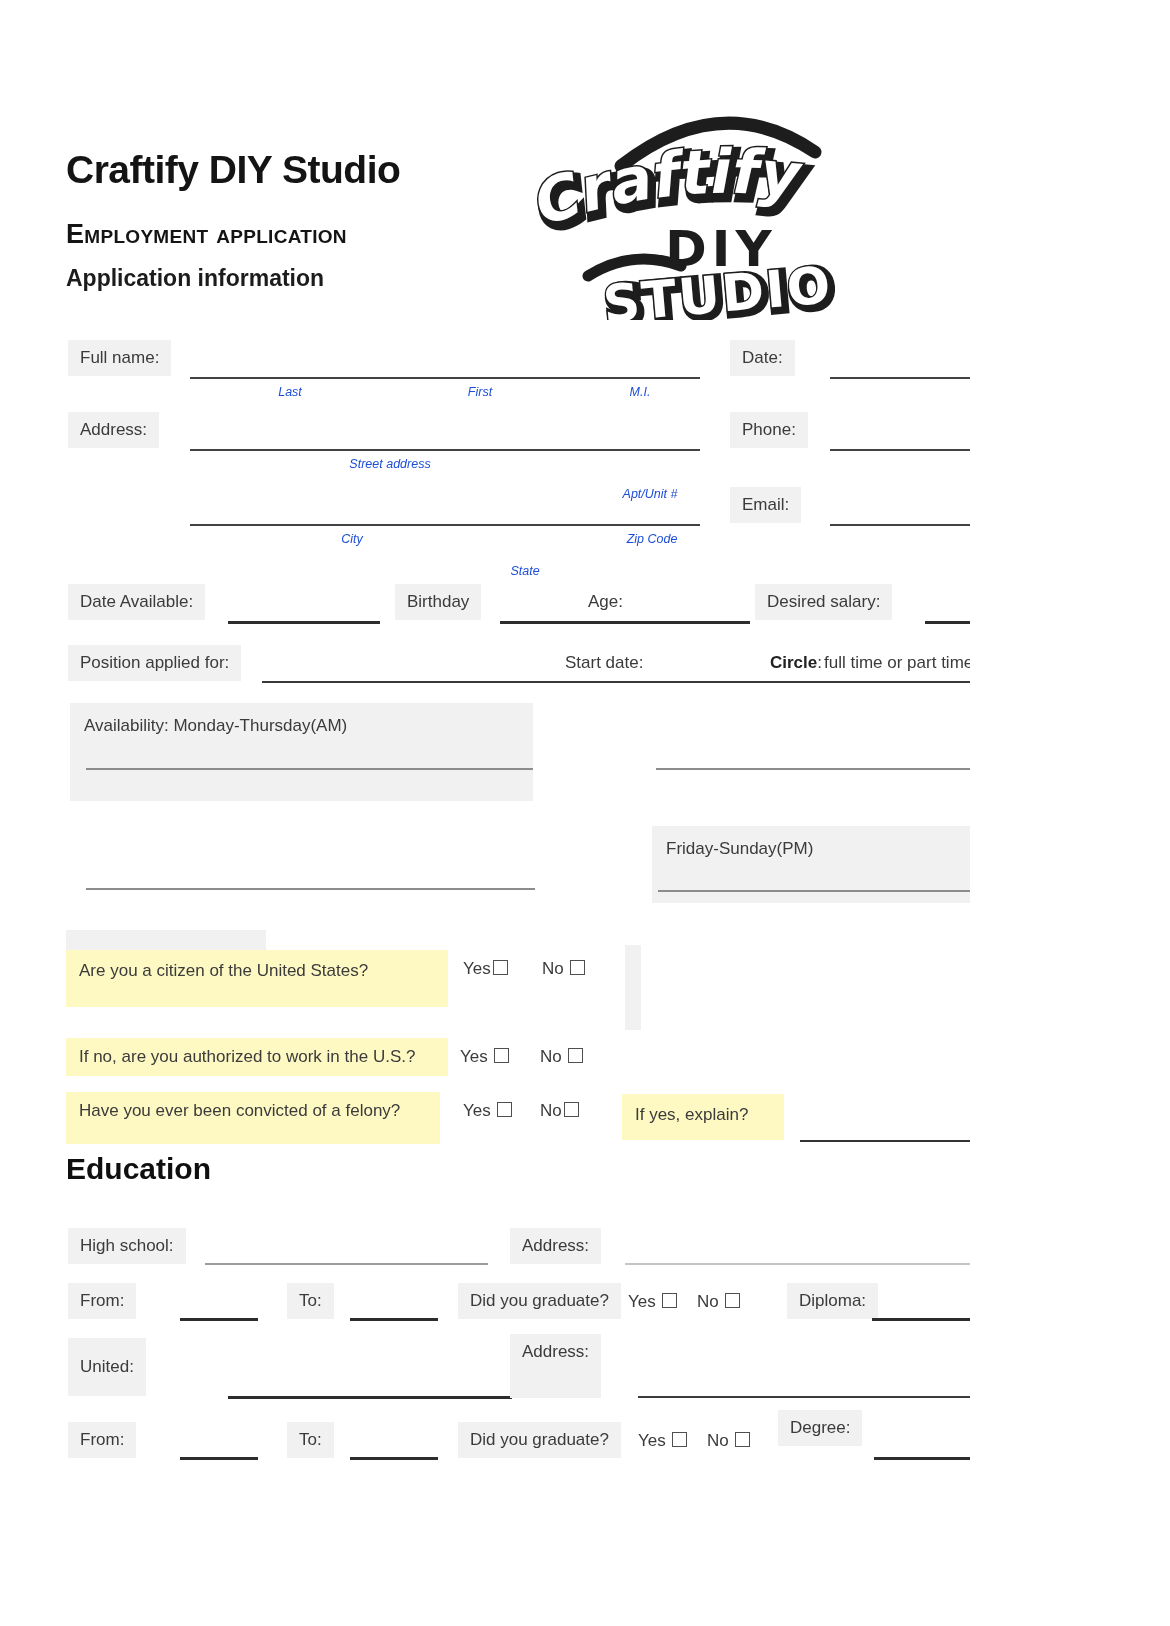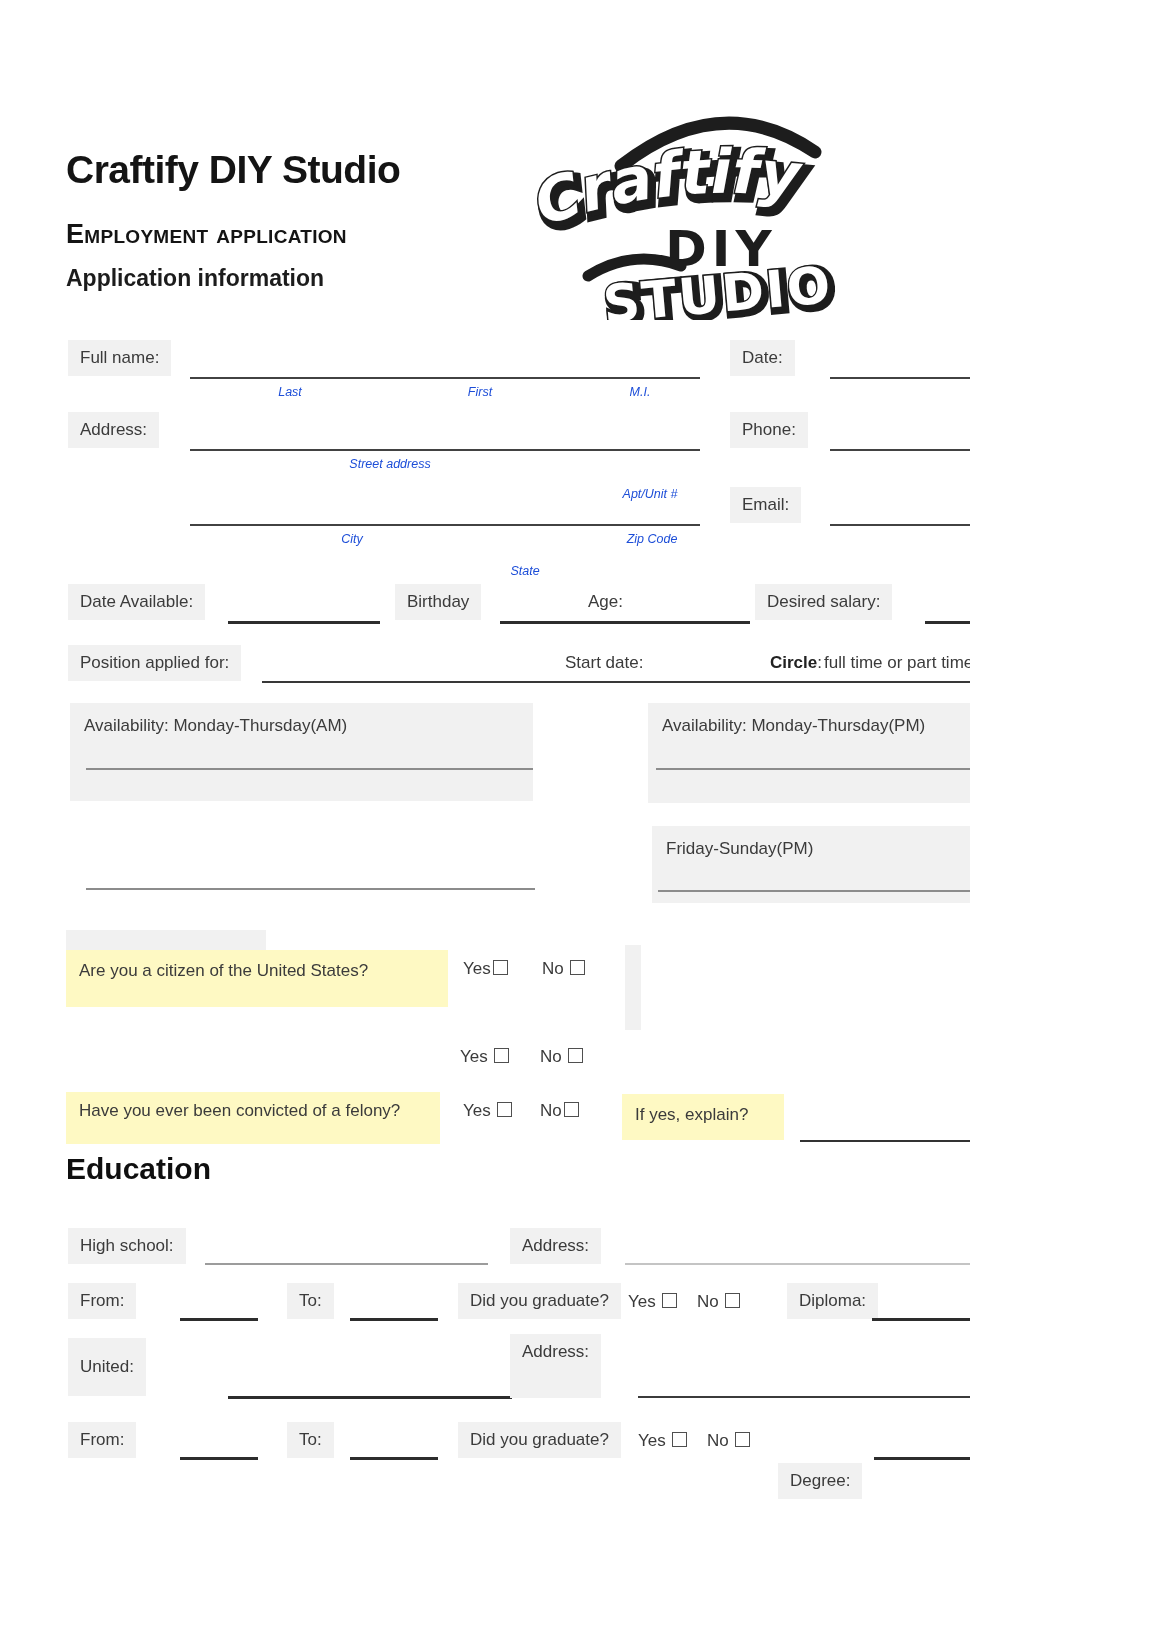--- a/index.html
+++ b/index.html
@@ -100,34 +100,34 @@
   <div class="ln thick" style="left:925px; top:621px; width:170px;"></div>
 
   <div class="box" style="left:68px; top:645px;">Position applied for:</div>
   <div class="ln" style="left:262px; top:681px; width:838px; height:2px; background:#383838;"></div>
   <div class="txt" style="left:565px; top:652px;">Start date:</div>
   <div class="txt" style="left:770px; top:652px;"><span class="b">Circle</span><span>:</span><span class="opt-gap">full time or part time</span></div>
 
   <div class="avail" style="left:70px; top:703px; width:463px; height:98px;"><span>Availability: Monday-Thursday(AM)</span></div>
   <div class="ln mid" style="left:86px; top:768px; width:447px;"></div>
 
-  <div class="avail" style="left:648px; top:703px; width:495px; height:100px;"><span>Availability: Monday-Thursday(PM)</span></div>
   <div class="ln mid" style="left:656px; top:768px; width:480px;"></div>
 
   <div class="ln mid" style="left:86px; top:888px; width:449px;"></div>
 
   <div class="avail" style="left:652px; top:826px; width:491px; height:77px;"><span>Friday-Sunday(PM)</span></div>
   <div class="ln mid" style="left:658px; top:890px; width:478px;"></div>
 
   <div class="grey" style="left:66px; top:930px; width:200px; height:36px;"></div>
   <div class="qbox" style="left:66px; top:950px; width:382px; height:57px;"><span>Are you a citizen of the United States?</span></div>
   <div class="txt" style="left:463px; top:958px;"><span>Yes</span><span class="chk tight"></span></div>
   <div class="txt" style="left:542px; top:958px;"><span>No</span><span class="chk"></span></div>
   <div class="grey" style="left:625px; top:945px; width:16px; height:85px;"></div>
 
+  <div class="qbox" style="left:66px; top:1038px; width:382px; height:38px; padding-top:8px;"><span>If no, are you authorized to work in the U.S.?</span></div>
   <div class="txt" style="left:460px; top:1046px;"><span>Yes</span><span class="chk"></span></div>
   <div class="txt" style="left:540px; top:1046px;"><span>No</span><span class="chk"></span></div>
 
   <div class="qbox" style="left:66px; top:1092px; width:374px; height:52px; padding-top:8px;"><span>Have you ever been convicted of a felony?</span></div>
   <div class="txt" style="left:463px; top:1100px;"><span>Yes</span><span class="chk"></span></div>
   <div class="txt" style="left:540px; top:1100px;"><span>No</span><span class="chk tight"></span></div>
   <div class="qbox" style="left:622px; top:1094px; width:162px; height:46px;"><span>If yes, explain?</span></div>
   <div class="ln" style="left:800px; top:1140px; width:300px; background:#333;"></div>
 
   <div class="edu-head">Education</div>
@@ -152,18 +152,18 @@
   <div class="box" style="left:510px; top:1334px; height:50px;">Address:</div>
   <div class="ln" style="left:638px; top:1396px; width:448px; height:2px; background:#3b3b3b;"></div>
 
   <div class="box" style="left:68px; top:1422px;">From:</div>
   <div class="ln thick" style="left:180px; top:1457px; width:78px;"></div>
   <div class="box" style="left:287px; top:1422px;">To:</div>
   <div class="ln thick" style="left:350px; top:1457px; width:88px;"></div>
   <div class="box" style="left:458px; top:1422px;">Did you graduate?</div>
   <div class="txt" style="left:638px; top:1430px;"><span>Yes</span><span class="chk"></span></div>
   <div class="txt" style="left:707px; top:1430px;"><span>No</span><span class="chk"></span></div>
-  <div class="box" style="left:778px; top:1463px;">Degree:</div>
+  <div class="box" style="left:778px; top:1410px;">Degree:</div>
   <div class="ln thick" style="left:874px; top:1457px; width:212px;"></div>
 
   <div style="position:absolute; left:1157px; top:900px; width:14px; height:3px; background:#b3b3b3;"></div>
 
 </div>
 
 </body></html>

